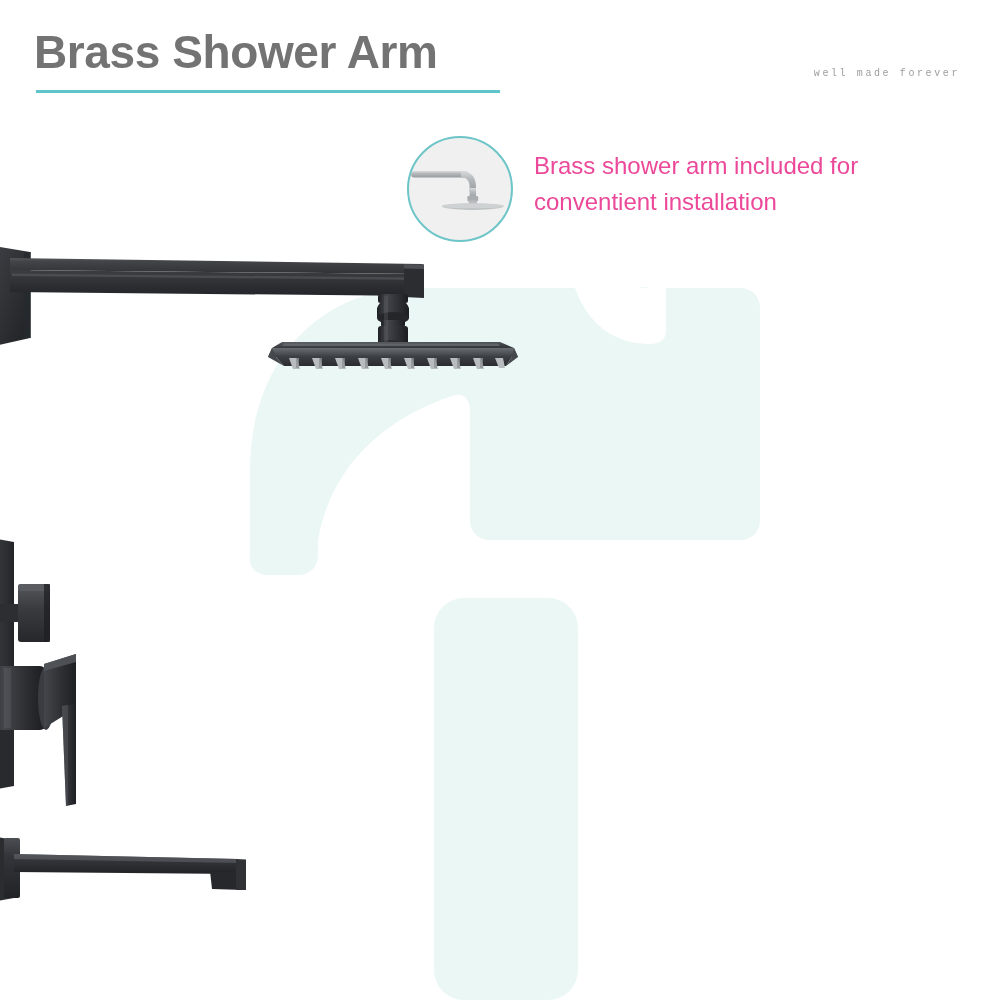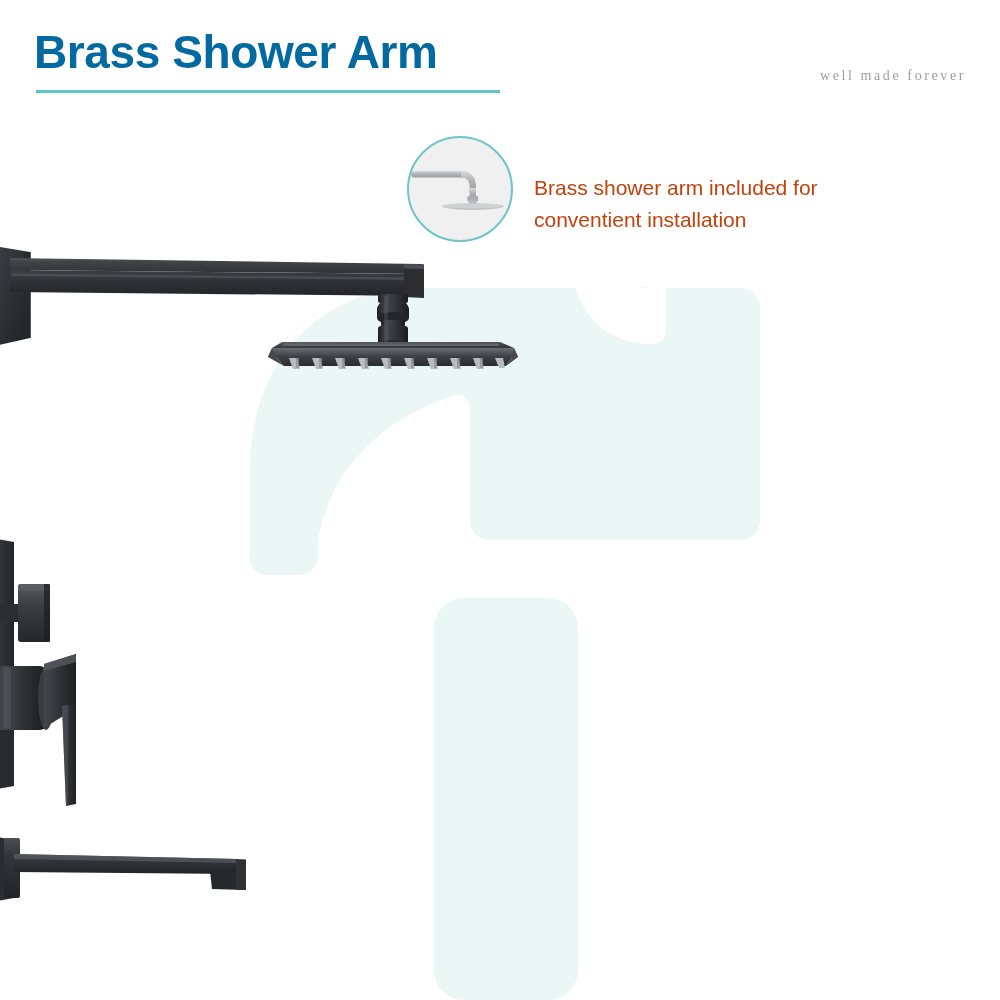--- a/index.html
+++ b/index.html
@@ -25,21 +25,21 @@
     pointer-events: none;
   }
 
   
   #page-title {
     position: absolute;
     left: 34px;
     top: 28px;
     font-size: 46px;
     font-weight: bold;
-    color: #0369a1;
+    color: #737373;
     letter-spacing: -0.4px;
     line-height: 1.05;
     white-space: nowrap;
   }
   #title-underline {
     position: absolute;
     left: 36px;
     top: 90px;
     width: 464px;
     height: 3px;
@@ -69,27 +69,27 @@
     position: absolute;
     right: 2px;
     top: 5px;
     font-size: 11px;
     color: #8a8a8a;
     font-family: "Liberation Sans", sans-serif;
     font-style: normal;
   }
   #logo-tagline {
     position: absolute;
-    right: 8px;
+    right: 14px;
     top: 42px;
-    font-size: 14px;
+    font-size: 10px;
     color: #9d9d9d;
     letter-spacing: 2.6px;
     white-space: nowrap;
-    font-family: Liberation Serif, serif;
+    font-family: Liberation Mono, monospace;
   }
 
   
   #callout-circle {
     position: absolute;
     left: 407px;
     top: 136px;
     width: 106px;
     height: 106px;
     border-radius: 50%;
@@ -100,24 +100,24 @@
   }
   #callout-icon {
     position: absolute;
     left: 0; top: 0;
     width: 102px;
     height: 102px;
   }
   #callout-text {
     position: absolute;
     left: 534px;
-    top: 172px;
+    top: 148px;
     width: 360px;
-    font-size: 21px;
-    color: #c2410c;
+    font-size: 24px;
+    color: #ec4899;
     line-height: 1.52;
   }
 
   
   .art {
     position: absolute;
     pointer-events: none;
   }
   #art-showerarm { left: 0px;  top: 238px; width: 540px; height: 160px; }
   #art-valve     { left: 0px;  top: 538px; width: 270px; height: 400px; }

